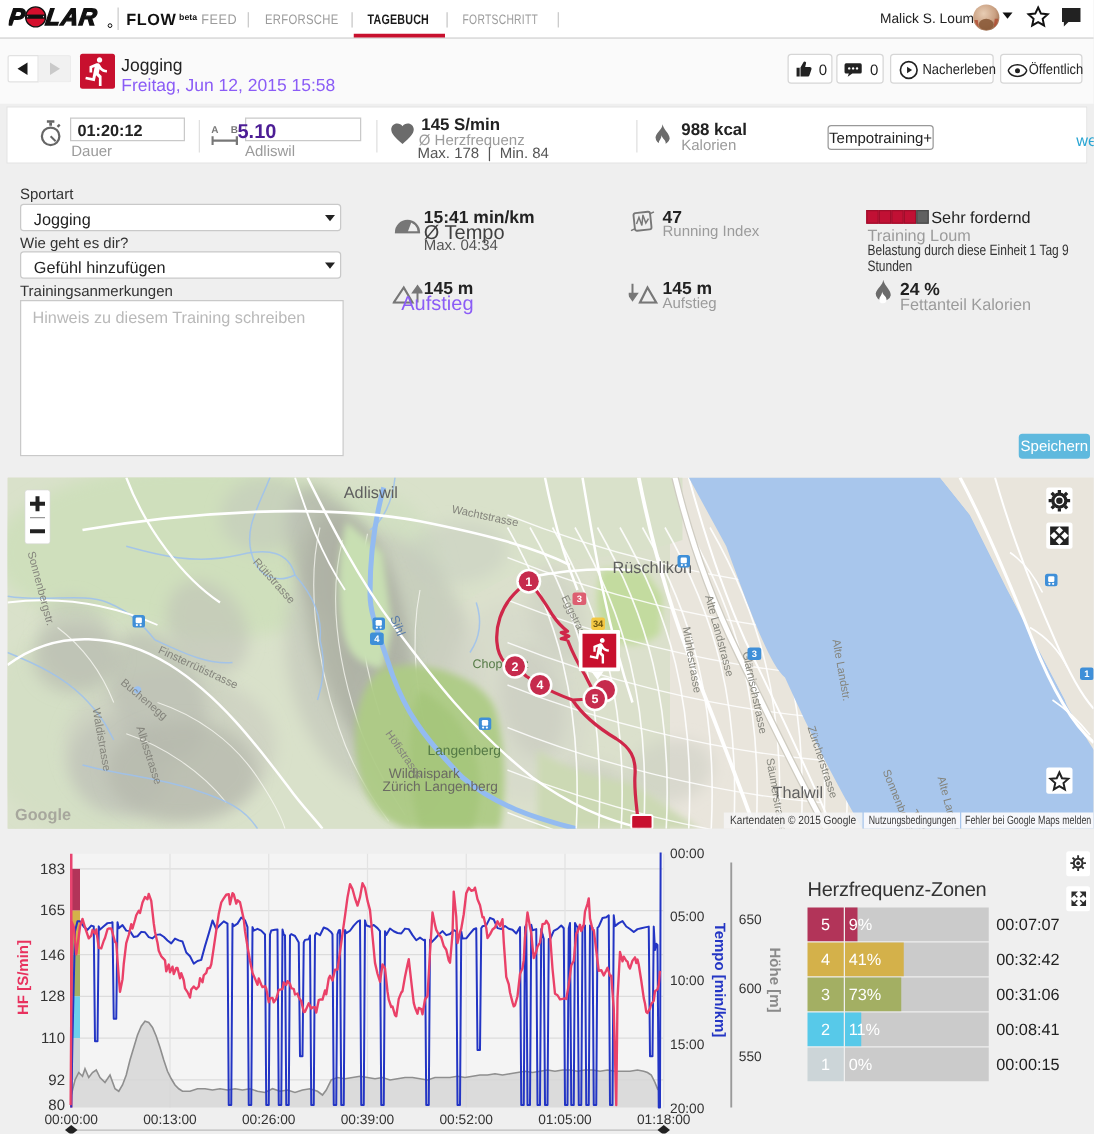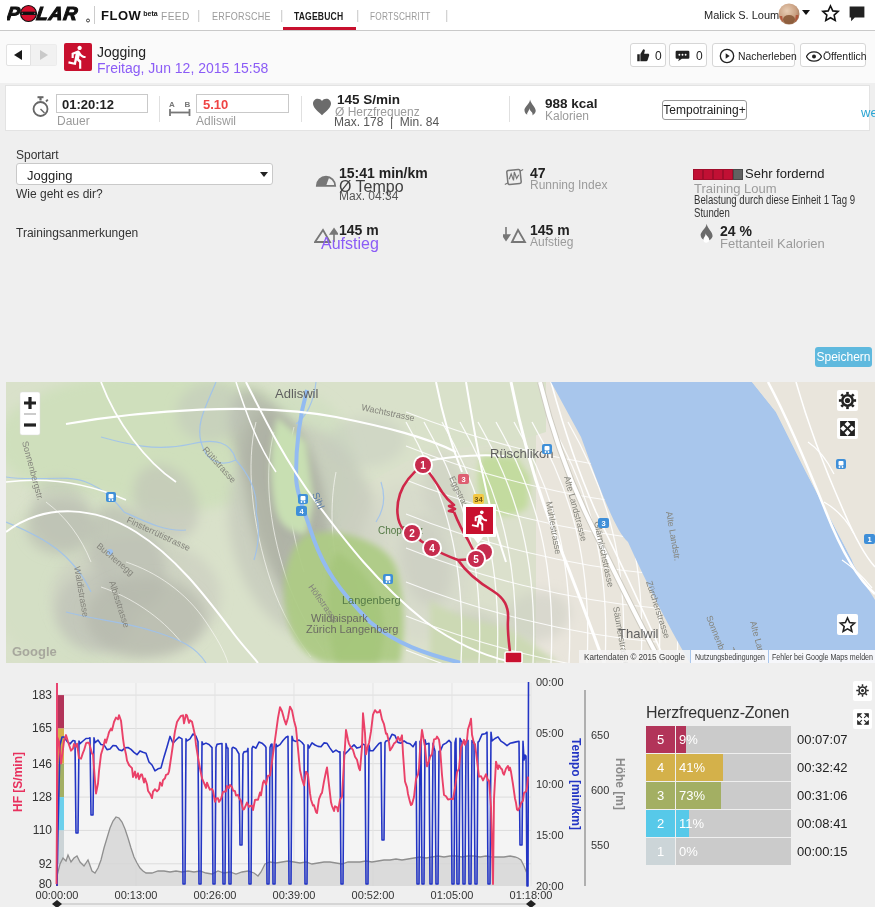--- a/index.html
+++ b/index.html
@@ -119,21 +119,21 @@
       <text x="0" y="6.5">A</text>
           <text x="15.5" y="6.5">B</text>
         </g>
     <g stroke="#777" stroke-width="1.8">
           <line x1="1" y1="9" x2="1" y2="16"></line>
           <line x1="20.5" y1="9" x2="20.5" y2="16"></line>
           <line x1="1" y1="12.5" x2="20.5" y2="12.5"></line>
         </g>
   </svg>
   <div class="abs" style="left:190px;top:8px;width:93px;height:19px;border:1px solid #c9c9c9;background:#fff"></div>
-  <div class="abs b" style="left:197px;top:11px;font-size:13px;color:#ef4444">5.10</div>
+  <div class="abs b" style="left:184px;top:11px;font-size:16px;color:#4c1d95">5.10</div>
   <div class="abs" style="left:190px;top:28px;font-size:12px;color:#9b9b9b">Adliswil</div>
   <div class="abs" style="left:295px;top:10px;width:1px;height:26px;background:#e0e0e0"></div>
   <svg class="abs" style="left:306px;top:12px" width="20" height="18" viewBox="0 0 24 22">
         <path d="M12 21C5 15 1 11 1 6.8 1 3.6 3.6 1 6.8 1 8.9 1 10.9 2 12 3.7 13.1 2 15.1 1 17.2 1 20.4 1 23 3.6 23 6.8 23 11 19 15 12 21z" fill="#6b6b6b"></path>
       </svg>
   <div class="abs b" style="left:331px;top:6px;font-size:13.5px;color:#222">145 S/min</div>
   <div class="abs" style="left:329px;top:19px;font-size:12px;color:#9b9b9b">Ø Herzfrequenz</div>
   <div class="abs" style="left:328px;top:29px;font-size:12px;color:#555">Max. 178&nbsp;&nbsp;|&nbsp;&nbsp;Min. 84</div>
   <div class="abs" style="left:503px;top:10px;width:1px;height:26px;background:#e0e0e0"></div>
   <svg class="abs" style="left:516px;top:13px" width="16" height="20" viewBox="0 0 20 24">
@@ -145,21 +145,28 @@
   <div class="abs" style="left:656px;top:14px;width:85px;height:20px;background:#fff;border:1px solid #999;border-radius:3px;font-size:12px;color:#222;text-align:center;line-height:18px">Tempotraining+</div>
   <div class="abs" style="left:855px;top:19px;font-size:13px;color:#29a5d3">weniger</div>
 </div>
 
 <div class="abs" style="left:16px;top:148px;font-size:12px;color:#333">Sportart</div>
 <div class="abs" style="left:16px;top:163px;width:257px;height:22px;background:#fff;border:1px solid #c9c9c9;border-radius:3px">
   <span class="abs" style="left:10px;top:4px;font-size:13px;color:#222">Jogging</span>
   <span class="abs" style="left:243px;top:8px;width:0;height:0;border-left:4.5px solid transparent;border-right:4.5px solid transparent;border-top:5.5px solid #222"></span>
 </div>
 <div class="abs" style="left:16px;top:187px;font-size:12px;color:#333">Wie geht es dir?</div>
+<div class="abs" style="left:16px;top:201px;width:257px;height:22px;background:#fff;border:1px solid #c9c9c9;border-radius:3px">
+  <span class="abs" style="left:10px;top:4px;font-size:13px;color:#222">Gefühl hinzufügen</span>
+  <span class="abs" style="left:243px;top:8px;width:0;height:0;border-left:4.5px solid transparent;border-right:4.5px solid transparent;border-top:5.5px solid #222"></span>
+</div>
 <div class="abs" style="left:16px;top:226px;font-size:12px;color:#333">Trainingsanmerkungen</div>
+<div class="abs" style="left:16px;top:240px;width:259px;height:125px;background:#fff;border:1px solid #c9c9c9">
+  <span class="abs" style="left:9px;top:5px;font-size:13px;color:#b9b9b9">Hinweis zu diesem Training schreiben</span>
+</div>
 
 <svg class="abs" style="left:315px;top:172px" width="22" height="15" viewBox="0 0 24 16">
   <path d="M2 15 a10 10 0 0 1 20 0 Z" fill="none" stroke="#777" stroke-width="2"></path>
   <path d="M2 15 a10 10 0 0 1 13.5 -9.4 L12 15 Z" fill="#777"></path>
 </svg>
 <div class="abs b" style="left:339px;top:165px;font-size:14px;color:#222">15:41 min/km</div>
 <div class="abs" style="left:339px;top:178px;font-size:16px;color:#404040">Ø Tempo</div>
 <div class="abs" style="left:339px;top:189px;font-size:12px;color:#555">Max. 04:34</div>
 <svg class="abs" style="left:504px;top:167px" width="20" height="20" viewBox="0 0 24 24">
   <rect x="4" y="3.5" width="16" height="17" rx="2" fill="none" stroke="#777" stroke-width="1.8" transform="rotate(-6 12 12)"></rect>

